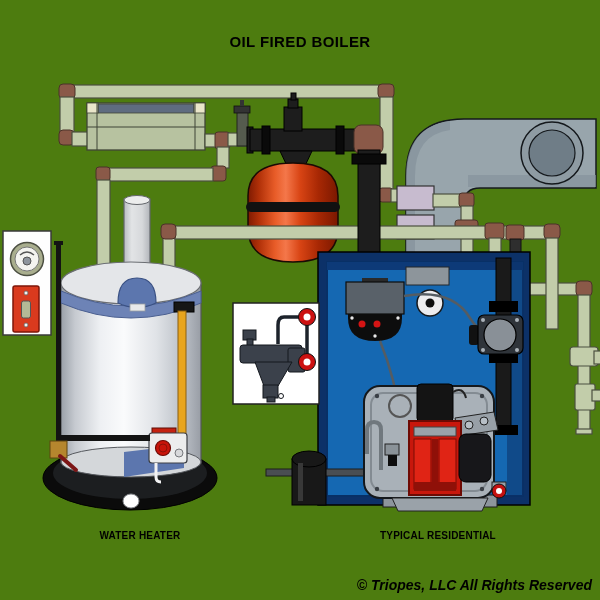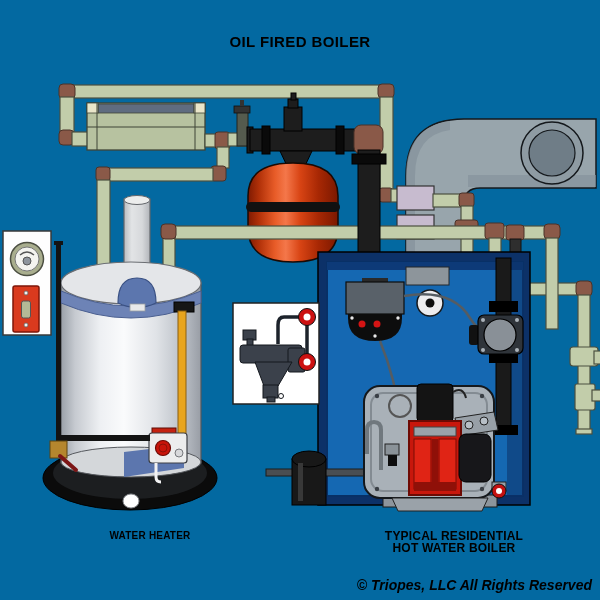--- a/index.html
+++ b/index.html
@@ -1,22 +1,22 @@
 <!DOCTYPE html>
 <html><head>
 <meta charset="utf-8">
 <style>
   html,body{margin:0;padding:0;background:#fff;}
-  .canvas{position:relative;width:600px;height:600px;background:#0369a1;overflow:hidden;
+  .canvas{position:relative;width:600px;height:600px;background:#4d7c0f;overflow:hidden;
           font-family:"Liberation Sans",sans-serif;}
   .canvas svg{position:absolute;left:0;top:0;}
   .label{position:absolute;font-weight:bold;color:#000;}
   .title{top:33px;left:0;width:600px;text-align:center;font-size:15px;letter-spacing:.4px;}
-  .wh-label{top:530px;left:60px;width:180px;text-align:center;font-size:10px;letter-spacing:.2px;}
-  .blr-label{top:530px;left:354px;width:200px;text-align:center;font-size:12px;line-height:12px;letter-spacing:.2px;}
+  .wh-label{top:530px;left:50px;width:180px;text-align:center;font-size:10px;letter-spacing:.2px;}
+  .blr-label{top:530px;left:338px;width:200px;text-align:center;font-size:10px;line-height:12px;letter-spacing:.2px;}
   .copyright{top:577px;right:8px;font-size:14px;font-style:italic;font-weight:bold;}
   
   .pg{fill:#c2cdaa;stroke:#4b5040;stroke-width:1.2;}
   .eb{fill:#8a5948;stroke:#4b3228;stroke-width:1;}
   .blk{fill:#1d1d1d;stroke:#000;stroke-width:1;}
   .gry{fill:#98a5ac;stroke:#14181c;stroke-width:1.5;}
 </style>
 </head>
 <body>
 
@@ -324,17 +324,16 @@
     <circle cx="307" cy="317" r="3.5" fill="#fff"></circle>
     <circle cx="307" cy="362" r="8.5" fill="#cc1111" stroke="#111"></circle>
     <circle cx="307" cy="362" r="3.5" fill="#fff"></circle>
   </g>
 </svg>
 
 <div class="label title">OIL FIRED BOILER</div>
 <div class="label wh-label">WATER HEATER</div>
 <div class="label blr-label">
   <div>TYPICAL RESIDENTIAL</div>
-  <div>HOT WATER BOILER</div>
 </div>
 <div class="label copyright">© Triopes, LLC All Rights Reserved</div>
 
 </div>
 
 </body></html>

